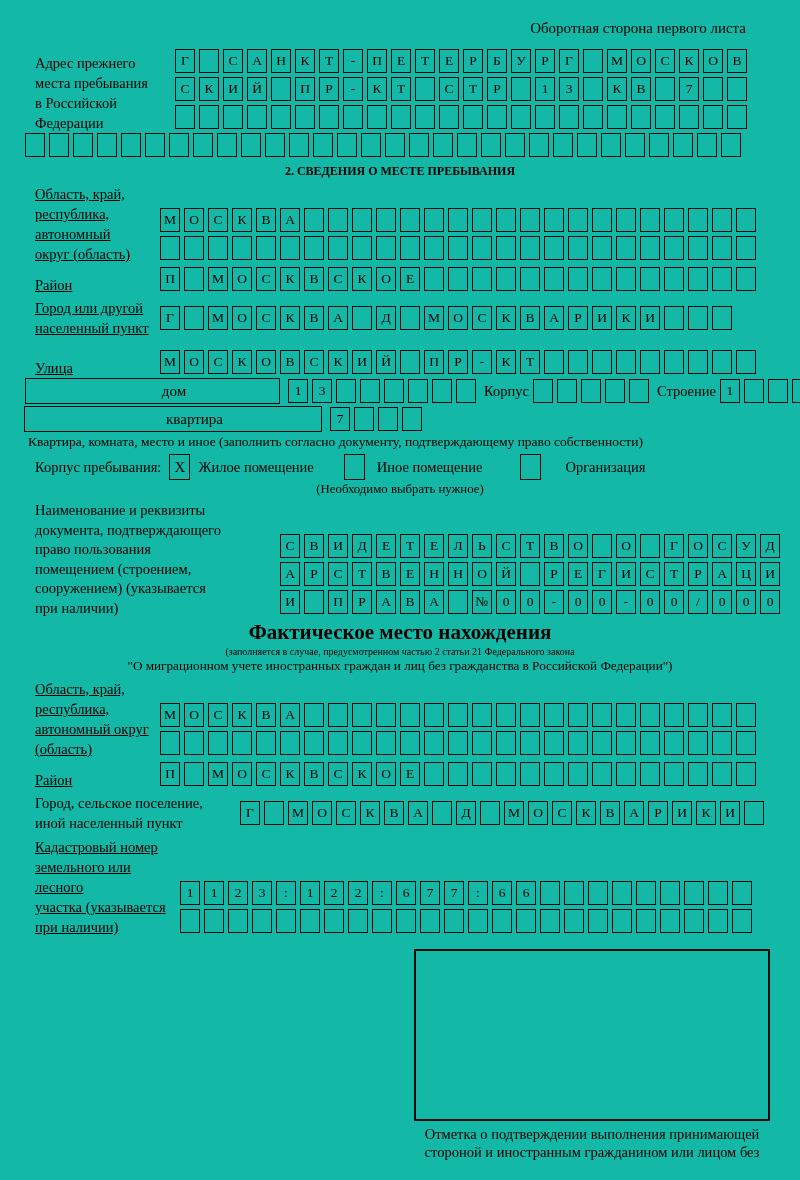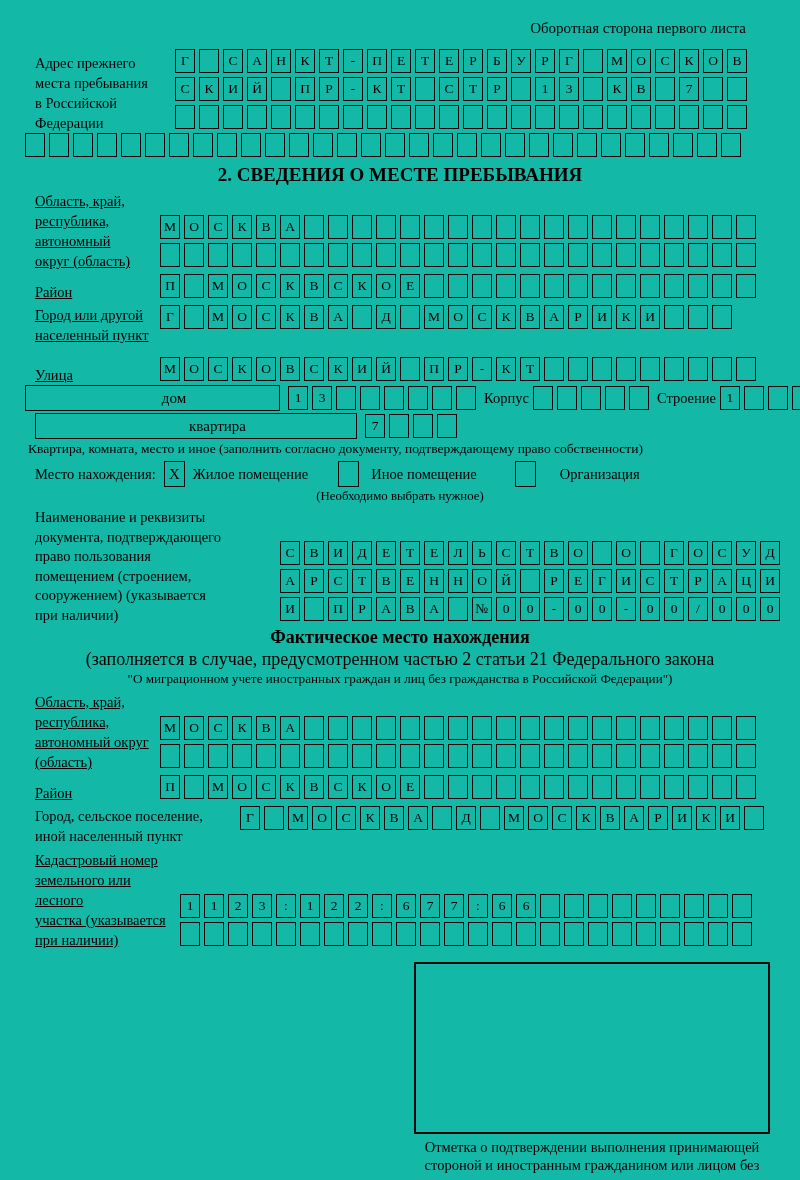--- a/index.html
+++ b/index.html
@@ -14,40 +14,40 @@
     overflow: hidden;
     padding: 0 20px;
   }
   .header-note {
     margin-top: 20px;
     text-align: right;
     padding-right: 34px;
     font-size: 15px;
   }
   .field-block { display: flex; align-items: flex-end; margin-top: 3px; }
-  .field-block.center-align { align-items: flex-start; }
+  .field-block.center-align { align-items: center; }
   .label-col { font-size: 14.5px; line-height: 20px; flex: none; }
   .w150 { width: 155px; }
   .w140 { width: 140px; text-decoration: underline; }
   .w220 { width: 220px; }
   .w260 { width: 260px; }
   .grid-col { flex: none; }
   .cells-row { display: flex; margin-bottom: 4px; }
   .cell {
     flex: none;
     width: 20px; height: 24px;
     border: 1.6px solid #0a0a0a;
     margin-right: 4px;
     display: inline-flex; align-items: center; justify-content: center;
     font-size: 13.5px;
   }
   .caption { font-size: 12.8px; text-align: center; margin-top: 1px; }
   .caption-left { font-size: 13.5px; margin: 2px 0 4px 8px; }
-  .section-title { text-align: center; font-weight: bold; font-size: 19px; margin-top: 7px; }
-  .sub-title { text-align: center; font-weight: bold; font-size: 18px; margin-top: 10px; }
+  .section-title { text-align: center; font-weight: bold; font-size: 12px; margin-top: 7px; }
+  .sub-title { text-align: center; font-weight: bold; font-size: 21px; margin-top: 10px; }
   .wide-box {
     flex: none;
     border: 1.6px solid #0a0a0a;
     height: 26px;
     display: flex; align-items: center; justify-content: center;
     font-size: 15px;
     padding-left: 43px;
   }
   .inline-row { display: flex; align-items: center; margin-top: 4px; }
   .inline-label { font-size: 14.5px; flex: none; }
@@ -383,33 +383,33 @@
     <div class="mid-label">Строение</div>
     <div class="cells-row" style="margin-bottom:0">
         <span class="cell">1</span>
         <span class="cell"></span>
         <span class="cell"></span>
         <span class="cell"></span>
       </div>
   </div>
 
   <div class="inline-row" style="margin-top:2px">
-    <div class="wide-box" style="width:322px; margin-left:15px">квартира</div>
+    <div class="wide-box" style="width:298px; margin-left:4px">квартира</div>
     <div class="gap8"></div>
     <div class="cells-row" style="margin-bottom:0">
         <span class="cell">7</span>
         <span class="cell"></span>
         <span class="cell"></span>
         <span class="cell"></span>
       </div>
   </div>
   <div class="caption-left">Квартира, комната, место и иное (заполнить согласно документу, подтверждающему право собственности)</div>
 
   <div class="inline-row">
-    <div class="inline-label" style="padding-left:15px">Место нахождения:</div>
+    <div class="inline-label" style="padding-left:15px">Корпус пребывания:</div>
     <div class="gap8"></div>
     <div class="checkbox">X</div>
     <div class="gap8"></div>
     <div class="inline-label">Жилое помещение</div>
     <div style="width:30px; flex:none"></div>
     <div class="checkbox"></div>
     <div style="width:12px; flex:none"></div>
     <div class="inline-label">Иное помещение</div>
     <div style="width:38px; flex:none"></div>
     <div class="checkbox"></div>
@@ -494,21 +494,21 @@
           <span class="cell">0</span>
           <span class="cell">/</span>
           <span class="cell">0</span>
           <span class="cell">0</span>
           <span class="cell">0</span>
         </div>
     </div>
   </div>
 
   <div class="sub-title" style="margin-top:2px">Фактическое место нахождения</div>
-  <div class="caption" style="font-size:18px">(заполняется в случае, предусмотренном частью 2 статьи 21 Федерального закона</div>
+  <div class="caption" style="font-size:10px">(заполняется в случае, предусмотренном частью 2 статьи 21 Федерального закона</div>
   <div class="caption" style="font-size:13.2px">"О миграционном учете иностранных граждан и лиц без гражданства в Российской Федерации")</div>
 
   <div class="field-block" style="margin-top:5px">
     <div class="label-col w140" style="padding-left:15px">
         <div>Область, край,</div>
         <div>республика,</div>
         <div>автономный округ</div>
         <div>(область)</div>
       </div>
     <div class="grid-col">

